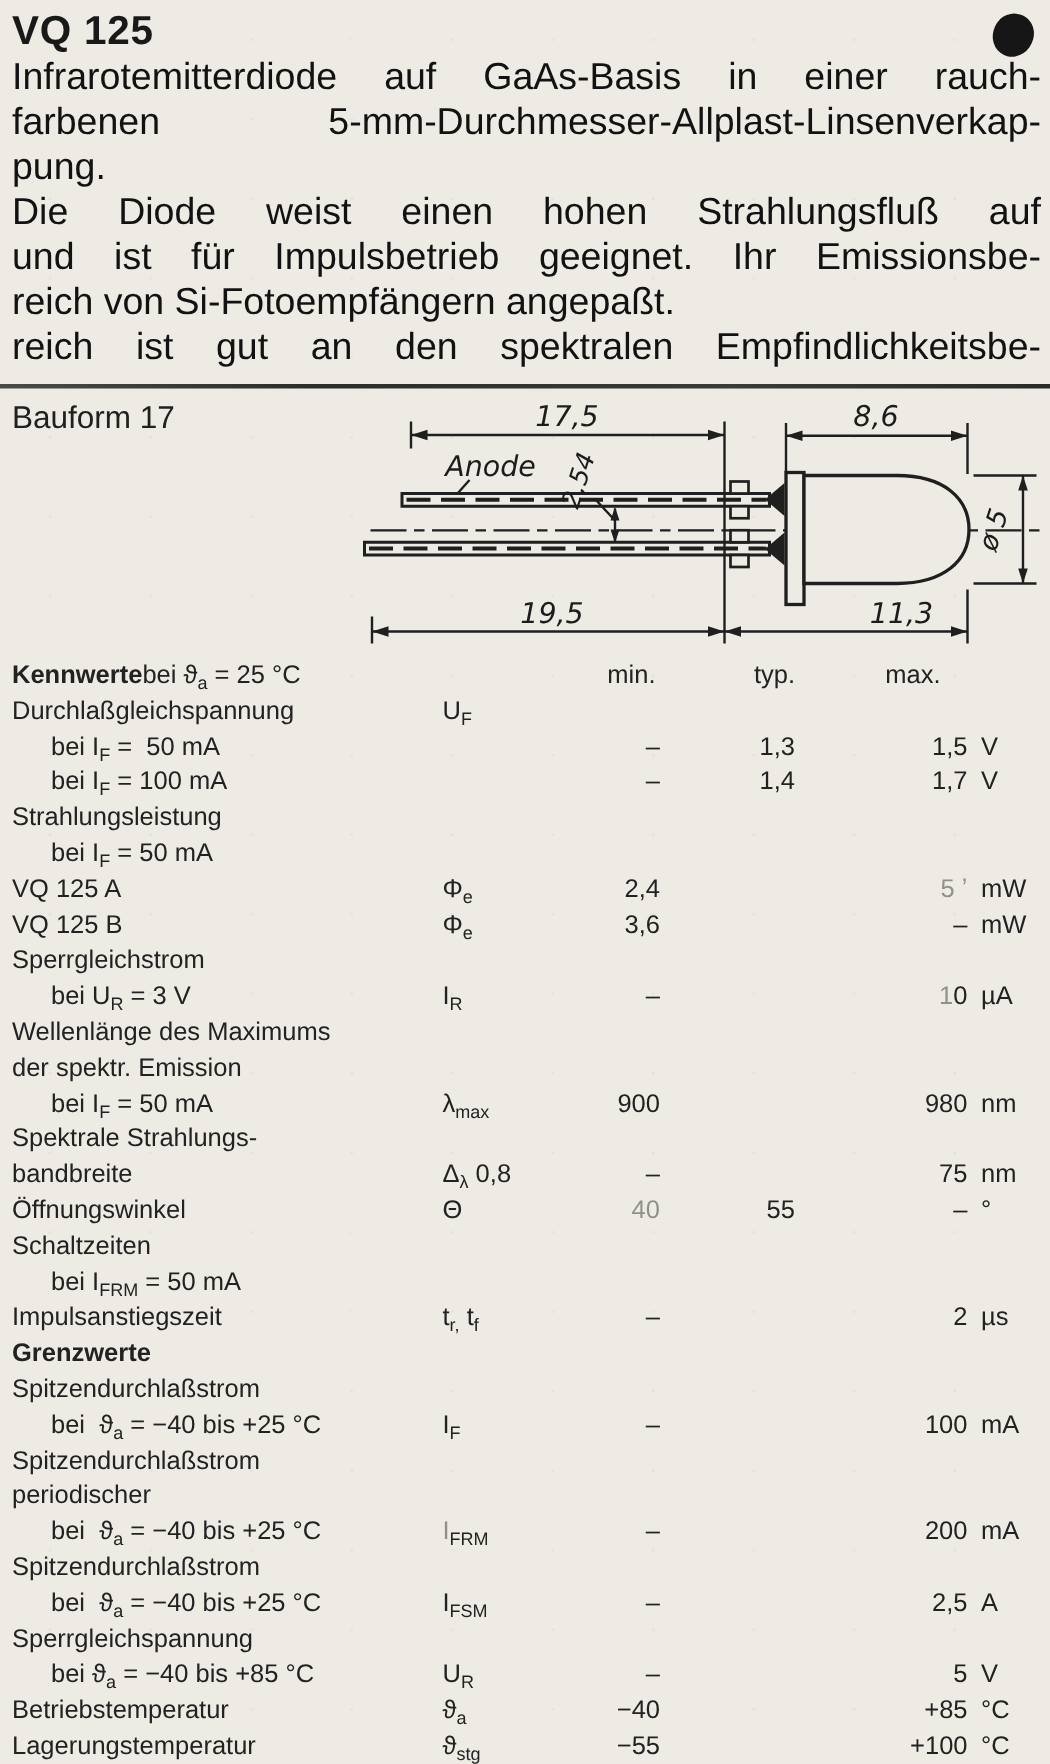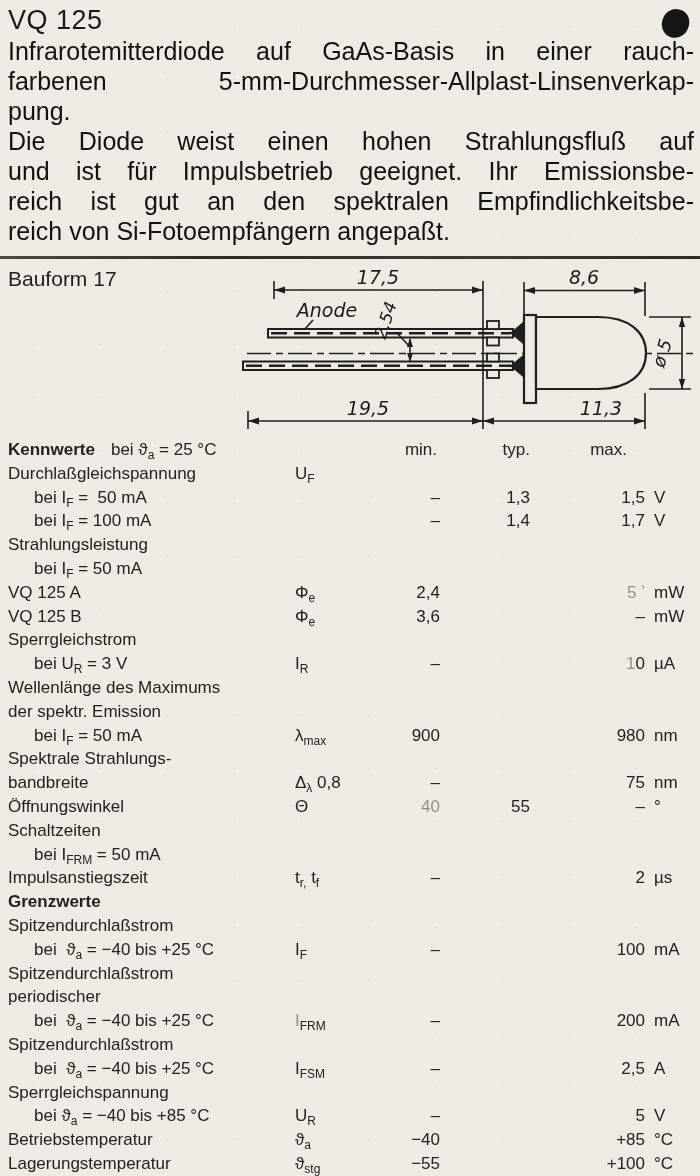--- a/index.html
+++ b/index.html
@@ -4,21 +4,21 @@
 <style>
   html,body{margin:0;padding:0}
   body{
     width:700px;height:1176px;position:relative;overflow:hidden;
     background:#edebe4;
     background-image:radial-gradient(#e4e2da 1px, rgba(0,0,0,0) 1.3px);
     background-size:67px 53px;
     color:#191919;font-family:"Liberation Sans",sans-serif;
   }
   
-  .title{position:absolute;left:8px;top:5px;font-size:27px;font-weight:normal;letter-spacing:.5px}
+  .title{position:absolute;left:8px;top:5px;font-size:27px;font-weight:bold;letter-spacing:.5px}
   .corner-dot{position:absolute;left:662px;top:9px;width:27px;height:29px;background:#161616;border-radius:50% 46% 52% 48%;transform:rotate(14deg)}
   .intro{position:absolute;left:8px;right:6px;top:36px}
   .intro-line{font-size:25px;line-height:30px;text-align:justify;text-align-last:justify;color:#121212}
   .intro-line.end{text-align-last:left}
   .divider{position:absolute;left:0;right:0;top:256px;height:3px;background:linear-gradient(90deg,#4a4a46,#2c2c2a 30%,#3a3a36 70%,#2a2a28)}
   
   .drawing{position:absolute;left:0;top:259px;width:644px;height:179px}
   .bauform{position:absolute;left:8px;top:8px;font-size:21px;color:#202020}
   .drawing svg{position:absolute;left:0;top:0}
   .drawing text{font-family:"DejaVu Sans",sans-serif;font-style:italic;fill:#1c1c1c}
@@ -26,39 +26,39 @@
   .spec-table{position:absolute;left:0;top:438px;width:700px}
   .tr{display:grid;grid-template-columns:290px 95px 55px 90px 115px 55px;height:23.8px;line-height:23.8px;font-size:17px;color:#222}
   .cl{padding-left:8px;white-space:pre;overflow:hidden}
   .i1 .cl{padding-left:34px}
   .i2 .cl{}
   .cs{padding-left:5px;white-space:pre}
   .cmin,.ctyp,.cmax{text-align:right;white-space:pre}
   .cunit{padding-left:9px}
   sub{font-size:12px;vertical-align:-4px;line-height:0}
   .bold .cl,.kw{font-weight:bold}
-  .head .cond{margin-left:16px}
+  .head .cond{margin-left:0}
   .head .cmax{padding-right:18px}
   .head .cmin{padding-right:3px}
   .faint{opacity:.45}
 </style>
 </head>
 <body>
 
 <div class="title">VQ 125</div>
 <div class="corner-dot"></div>
 
 <div class="intro">
   <div class="intro-line">Infrarotemitterdiode auf GaAs-Basis in einer rauch-</div>
   <div class="intro-line">farbenen 5-mm-Durchmesser-Allplast-Linsenverkap-</div>
   <div class="intro-line end">pung.</div>
   <div class="intro-line">Die Diode weist einen hohen Strahlungsfluß auf</div>
   <div class="intro-line">und ist für Impulsbetrieb geeignet. Ihr Emissionsbe-</div>
+  <div class="intro-line end">reich von Si-Fotoempfängern angepaßt.</div>
   <div class="intro-line">reich ist gut an den spektralen Empfindlichkeitsbe-</div>
-  <div class="intro-line end">reich von Si-Fotoempfängern angepaßt.</div>
 </div>
 
 <div class="divider"></div>
 
 <div class="drawing">
   <div class="bauform">Bauform 17</div>
   <svg width="700" height="179" viewBox="0 0 700 179">
     <g stroke="#1f1f1f" fill="none">
 
       <path d="M247,94.5 H694" stroke-width="1.5" stroke-dasharray="24 5 7 5"></path>

